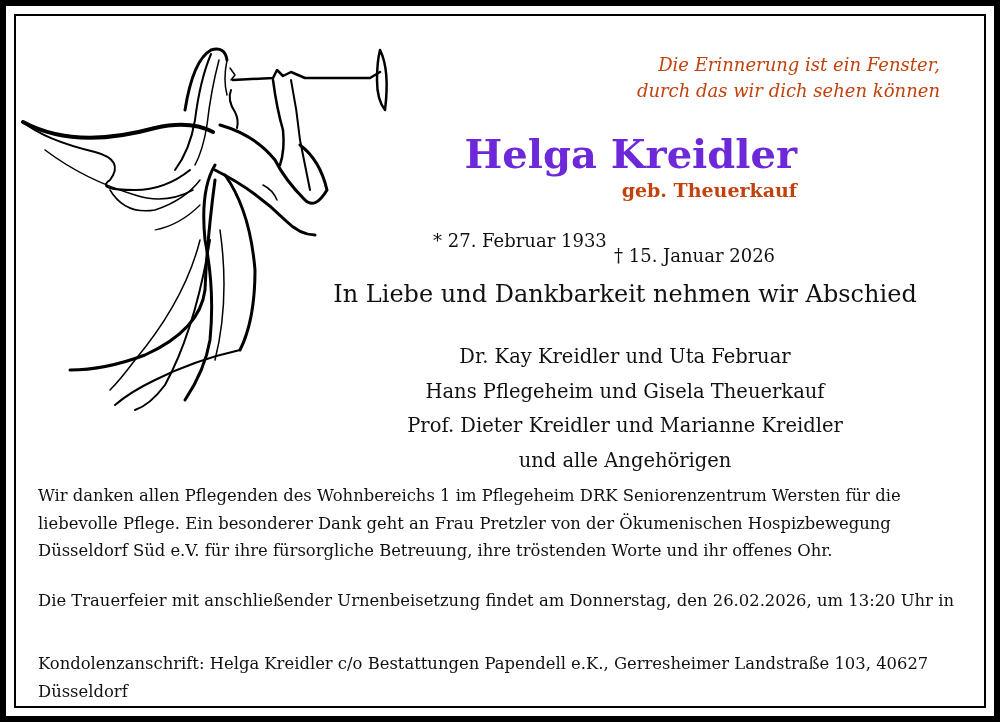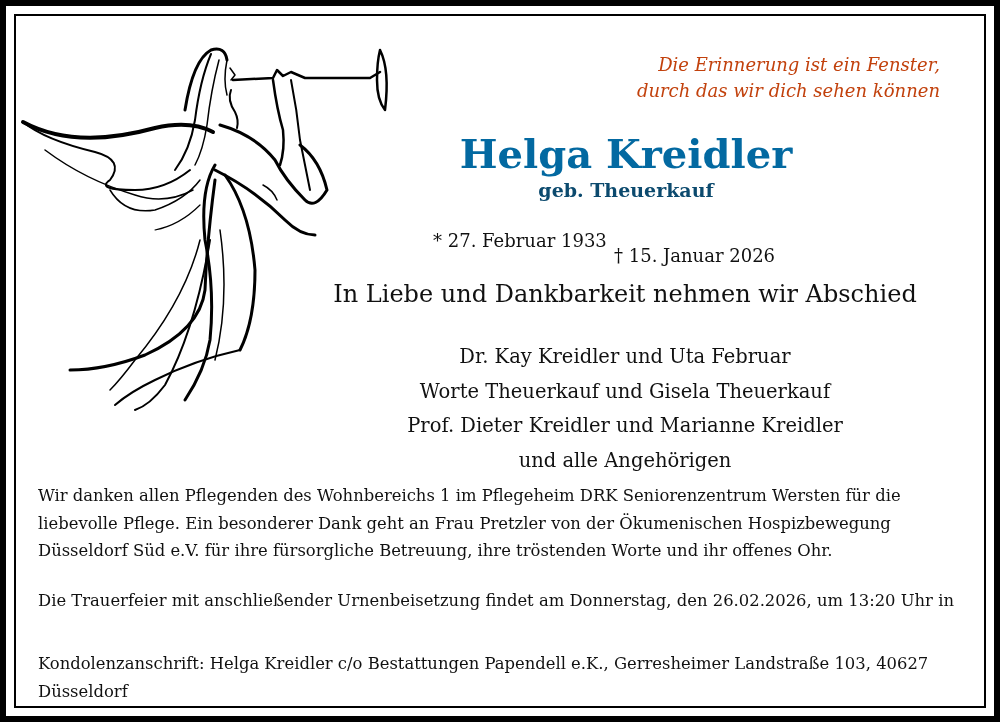--- a/index.html
+++ b/index.html
@@ -1,22 +1,22 @@
 <!DOCTYPE html>
 <html><head>
 <meta charset="utf-8">
 <style>
   html, body { margin: 0; padding: 0; background: #ffffff; }
   body { width: 1000px; height: 722px; overflow: hidden; position: relative; font-family: "DejaVu Serif", "Liberation Serif", serif; color: #111111; }
   .frame-outer { position: absolute; left: 0; top: 0; width: 1000px; height: 722px; box-sizing: border-box; border: 6px solid #000; background: #fff; }
   .frame-inner { position: absolute; left: 8px; top: 8px; right: 8px; bottom: 8px; border: 2px solid #000; background: #fff; }
   .angel { position: absolute; left: 15px; top: 40px; width: 385px; height: 375px; }
   .quote { position: absolute; right: 60px; top: 52px; text-align: right; font-style: italic; font-size: 18px; line-height: 26px; color: #c2410c; }
-  .name { position: absolute; left: 455px; top: 130px; width: 342px; text-align: center; font-weight: bold; font-size: 40px; line-height: 48px; letter-spacing: 0px; color: #0369a1; }
-  .maiden { position: absolute; left: 455px; top: 178px; width: 342px; text-align: center; font-weight: bold; font-size: 19px; line-height: 24px; color: #0c4a6e; }
+  .name { position: absolute; left: 455px; top: 130px; width: 342px; text-align: right; font-weight: bold; font-size: 40px; line-height: 48px; letter-spacing: 0px; color: #6d28d9; }
+  .maiden { position: absolute; left: 455px; top: 178px; width: 342px; text-align: right; font-weight: bold; font-size: 19px; line-height: 24px; color: #c2410c; }
   .dates { position: absolute; top: 229px; font-size: 18px; line-height: 24px; }
   .born { left: 420px; margin-left: 13px; }
   .died { left: 614px; margin-top: 15px; }
   .farewell { position: absolute; left: 330px; width: 590px; top: 280px; text-align: center; font-size: 24px; line-height: 28px; }
   .mourners { position: absolute; left: 330px; width: 590px; top: 340px; text-align: center; font-size: 19.5px; line-height: 34.5px; }
   .mourners div { white-space: nowrap; }
   .para { position: absolute; left: 38px; width: 930px; font-size: 16.4px; line-height: 27.5px; }
   .p1 { top: 482px; }
   .p2 { top: 587px; }
   .p3 { top: 650px; }
@@ -71,21 +71,21 @@
 <div class="name">Helga Kreidler</div>
 <div class="maiden">geb. Theuerkauf</div>
 
 <div class="dates born">* 27. Februar 1933</div>
 <div class="dates died">† 15. Januar 2026</div>
 
 <div class="farewell">In Liebe und Dankbarkeit nehmen wir Abschied</div>
 
 <div class="mourners">
   <div>Dr. Kay Kreidler und Uta Februar</div>
-  <div>Worte Theuerkauf und Gisela Theuerkauf</div>
+  <div>Hans Pflegeheim und Gisela Theuerkauf</div>
   <div>Prof. Dieter Kreidler und Marianne Kreidler</div>
   <div>und alle Angehörigen</div>
 </div>
 
 <div class="para p1">
   <span class="line">Wir danken allen Pflegenden des Wohnbereichs 1 im Pflegeheim DRK Seniorenzentrum Wersten für die</span>
   <span class="line">liebevolle Pflege. Ein besonderer Dank geht an Frau Pretzler von der Ökumenischen Hospizbewegung</span>
   <span class="line">Düsseldorf Süd e.V. für ihre fürsorgliche Betreuung, ihre tröstenden Worte und ihr offenes Ohr.</span>
 </div>
 

